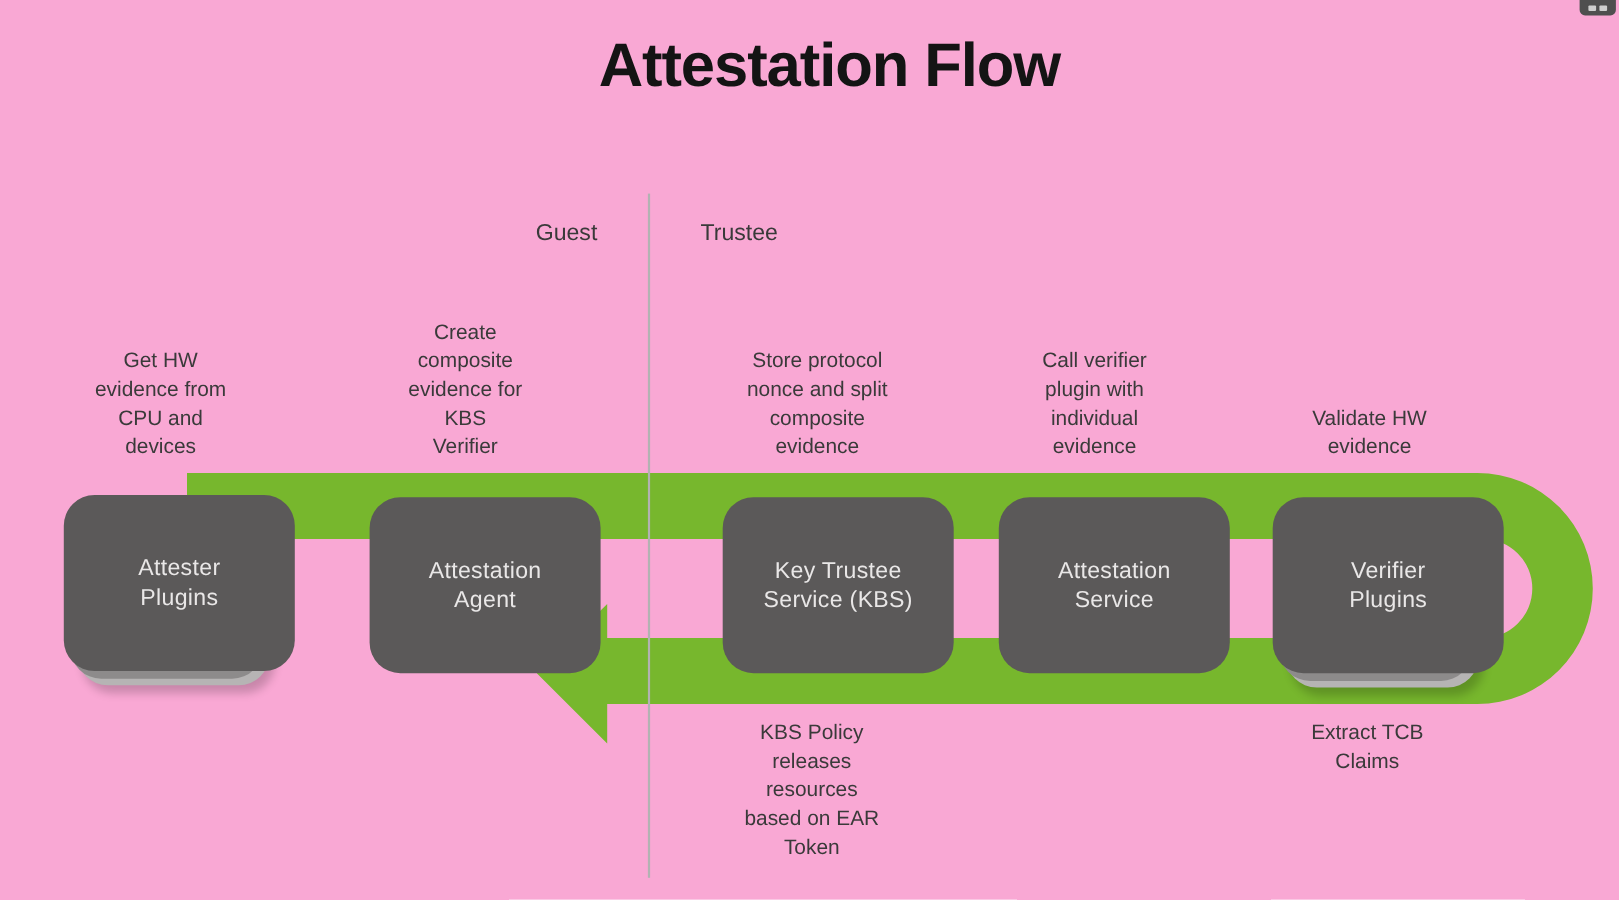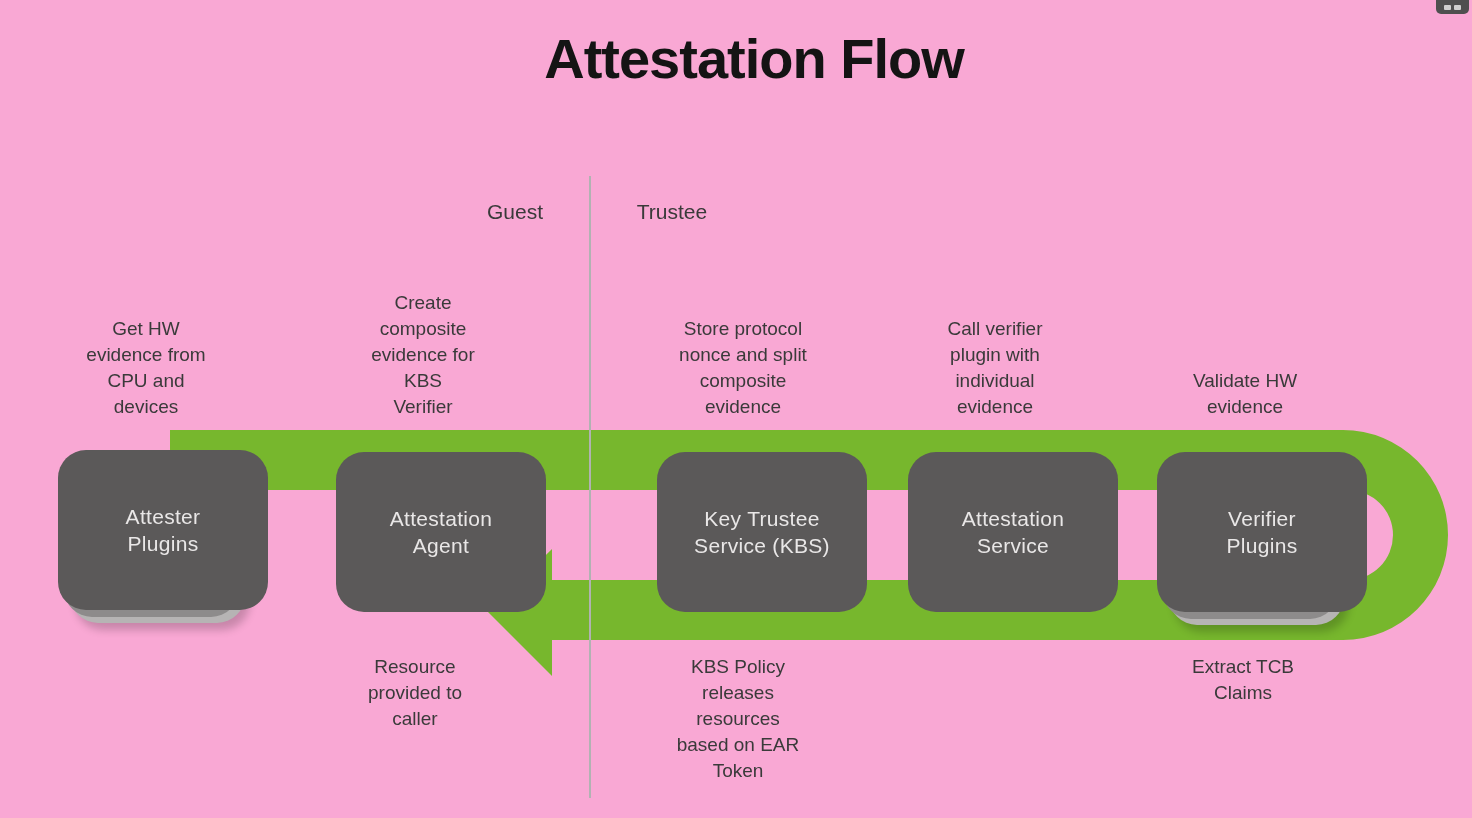--- a/index.html
+++ b/index.html
@@ -113,23 +113,20 @@
 nonce and split
 composite
 evidence</div>
   <div class="note note-top" style="left:890px;">Call verifier
 plugin with
 individual
 evidence</div>
   <div class="note note-top" style="left:1140px;">Validate HW
 evidence</div>
 
-  <div class="note note-bottom" style="left:310px;">Resource
-provided to
-caller</div>
   <div class="note note-bottom" style="left:633px;">KBS Policy
 releases
 resources
 based on EAR
 Token</div>
   <div class="note note-bottom" style="left:1138px;">Extract TCB
 Claims</div>
 
   <div class="node" style="left:58px;top:450px;">
     <div class="layer l2"></div>

